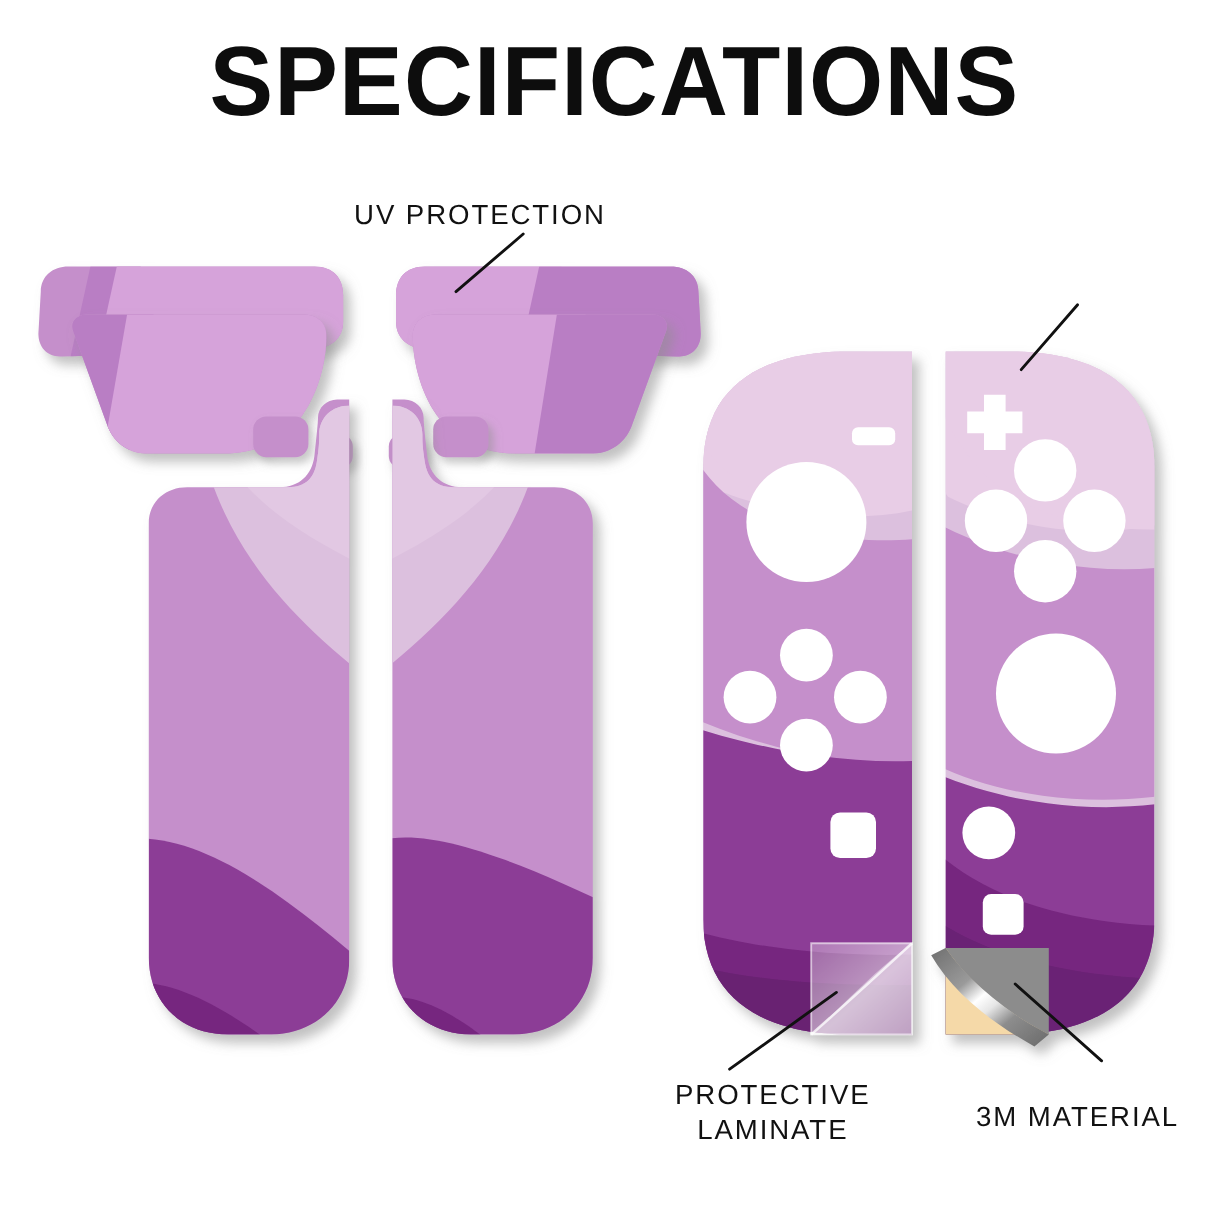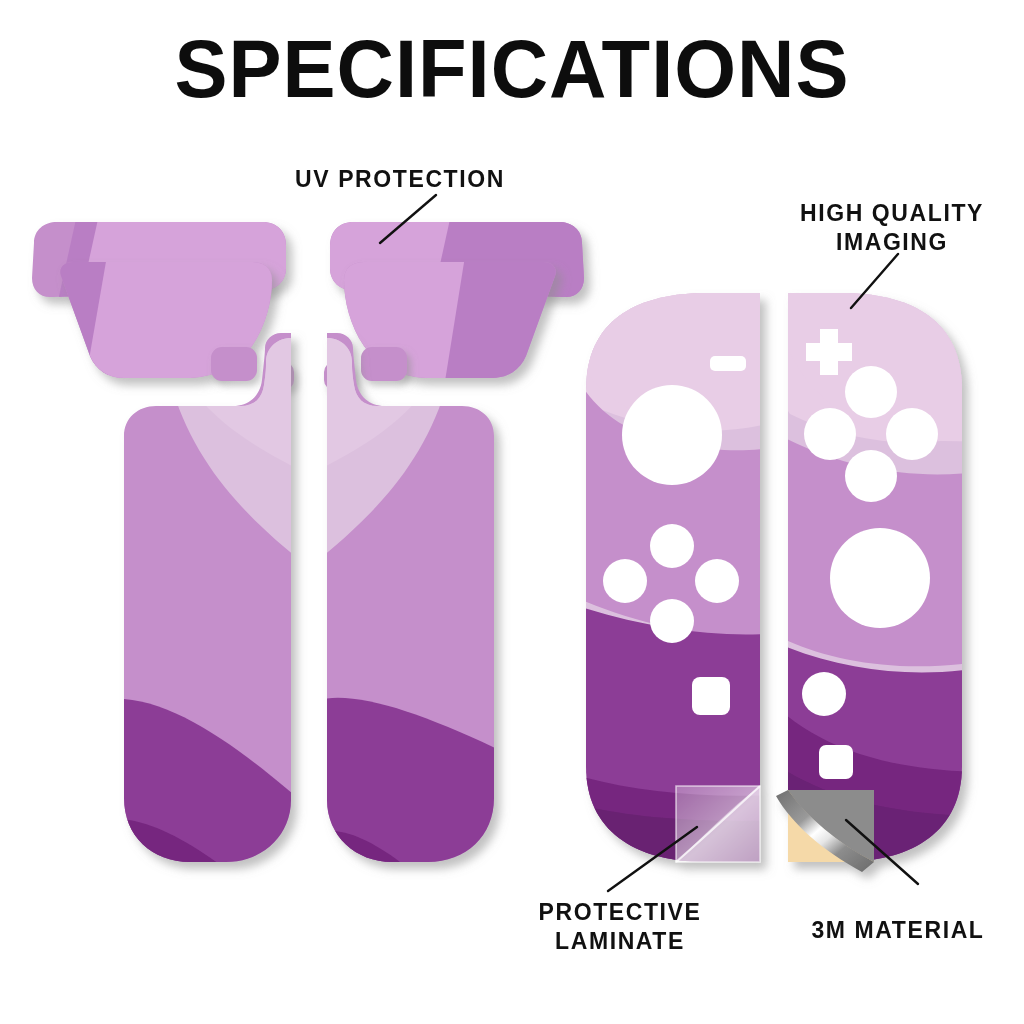--- a/index.html
+++ b/index.html
@@ -26,31 +26,31 @@
     font-size: 82px;
     letter-spacing: 1px;
     color: #0d0d0d;
     line-height: 1;
     transform: scaleX(0.97);
     white-space: nowrap;
   }
   .callout {
     position: absolute;
     font-family: "Liberation Sans", sans-serif;
-    font-weight: bold;
+    font-weight: normal;
     font-size: 23px;
     letter-spacing: 1.6px;
     color: #111111;
     line-height: 1.28;
     text-align: center;
     white-space: pre-line;
   }
   #lbl-uv        { top: 165px; left: 250px;  width: 300px; }
   #lbl-hqi       { top: 199px; left: 760px;  width: 264px; }
-  #lbl-laminate  { top: 898px; left: 470px;  width: 300px; }
+  #lbl-laminate  { top: 898px; left: 494px;  width: 300px; }
   #lbl-3m        { top: 896px; left: 772px;  width: 252px; margin-top: 20px; }
   #art {
     position: absolute;
     inset: 0;
     width: 1024px;
     height: 1024px;
   }
 </style>
 </head>
 <body>
@@ -239,19 +239,17 @@
 
     <g stroke="#111111" stroke-width="2.4" fill="none" stroke-linecap="round">
       <line x1="380" y1="243" x2="436" y2="195"></line>
       <line x1="851" y1="308" x2="898" y2="254"></line>
       <line x1="697" y1="827" x2="608" y2="891"></line>
       <line x1="846" y1="820" x2="918" y2="884"></line>
     </g>
   </svg>
 
   <div class="callout" id="lbl-uv">UV PROTECTION</div>
-  <div class="callout" id="lbl-hqi">HIGH QUALITY
-IMAGING</div>
   <div class="callout" id="lbl-laminate">PROTECTIVE
 LAMINATE</div>
   <div class="callout" id="lbl-3m">3M MATERIAL</div>
 
 </div>
 
 </body></html>

